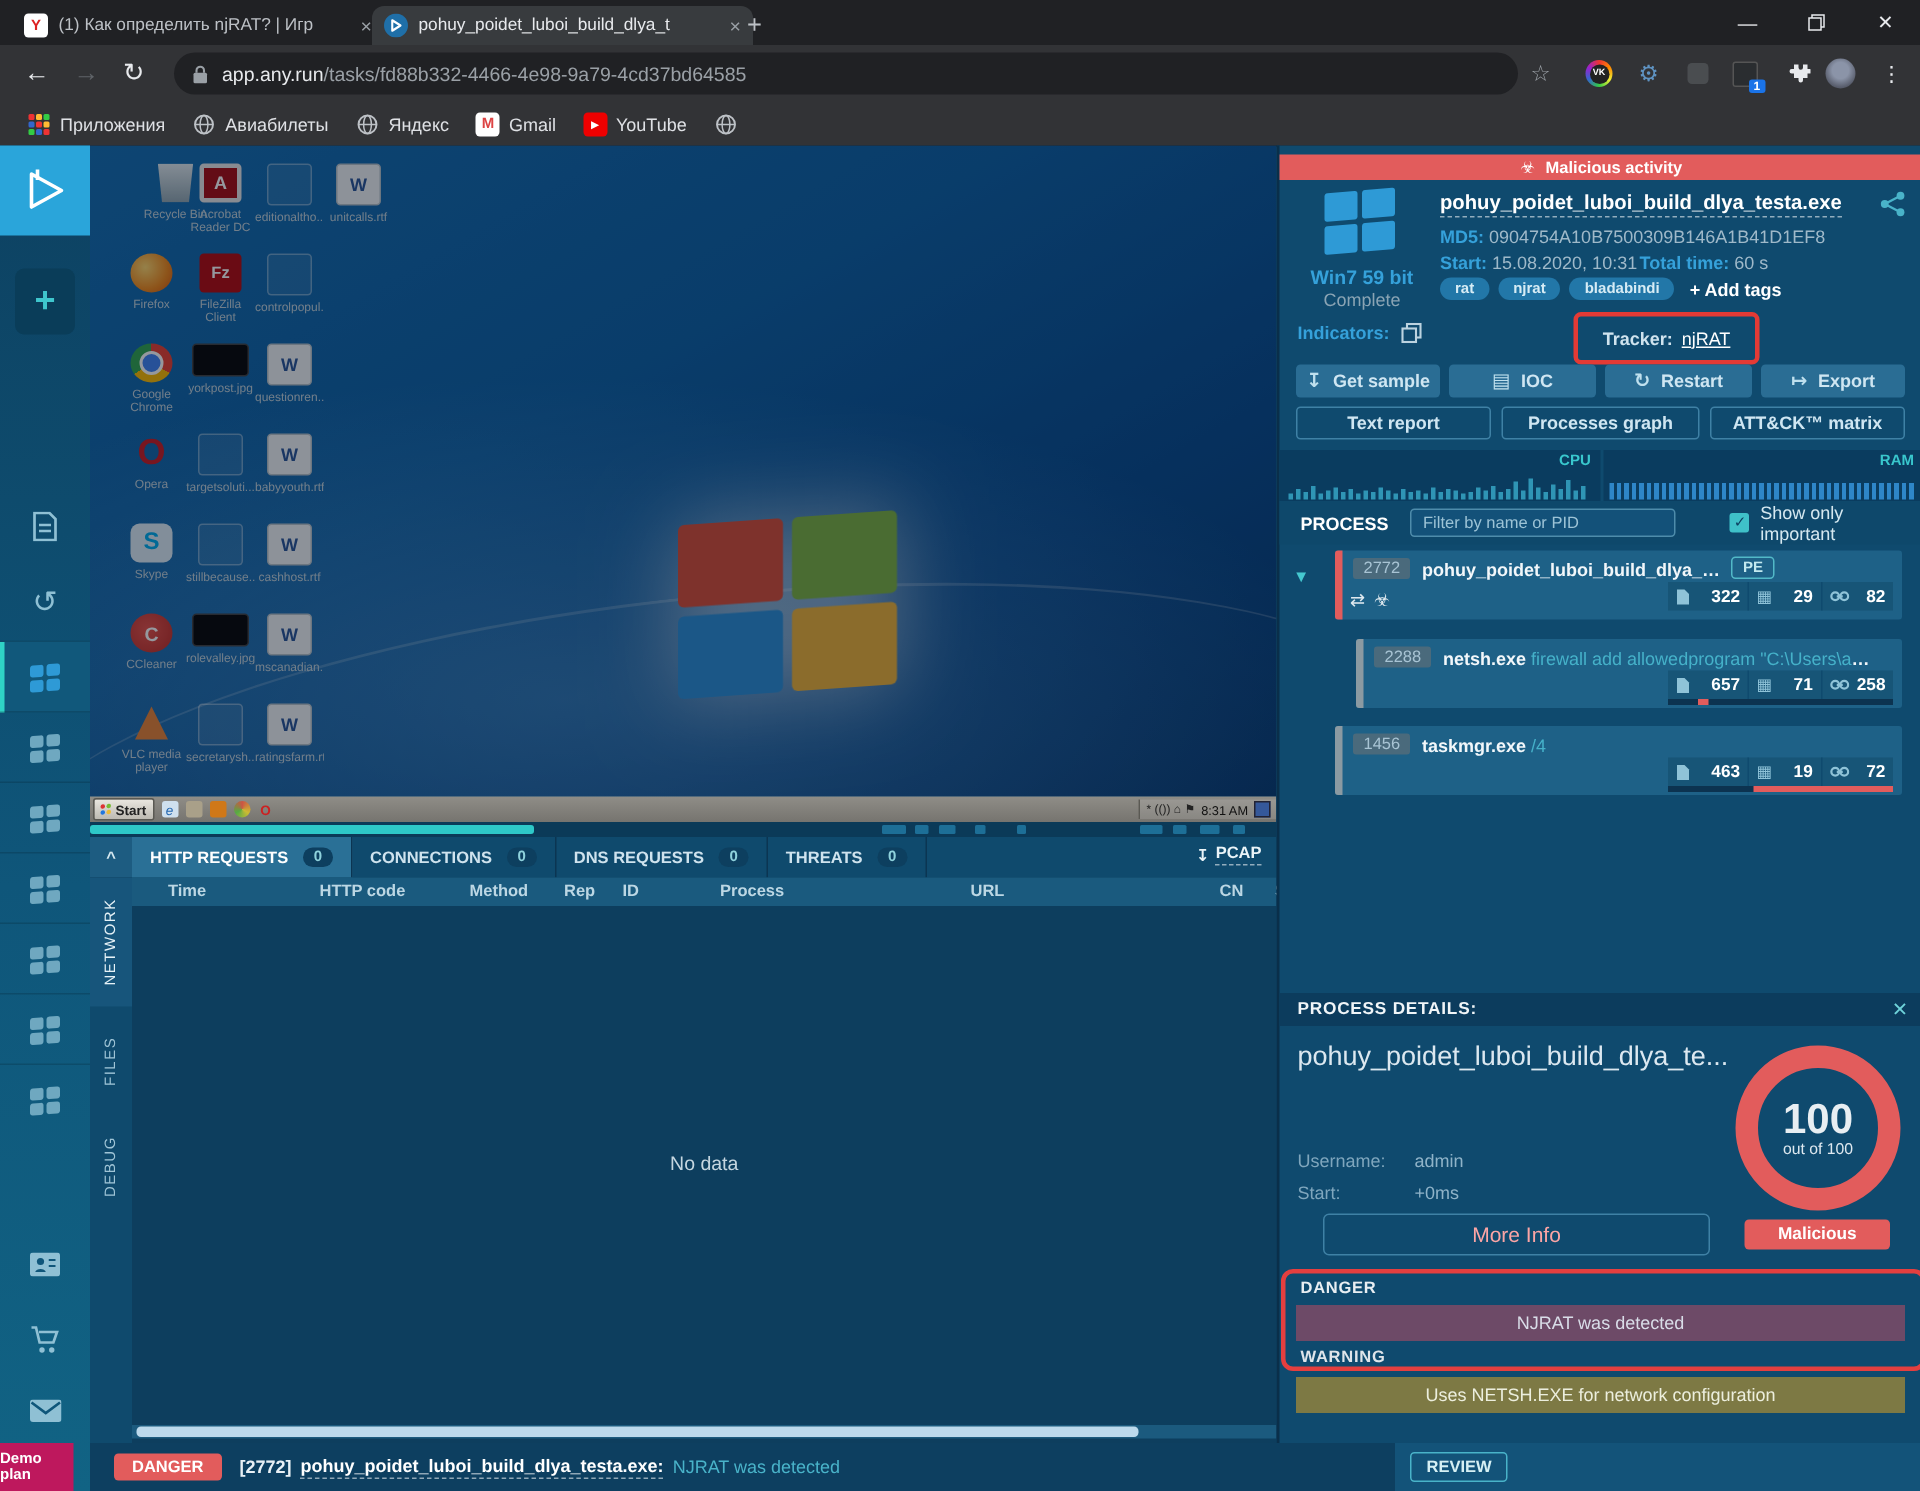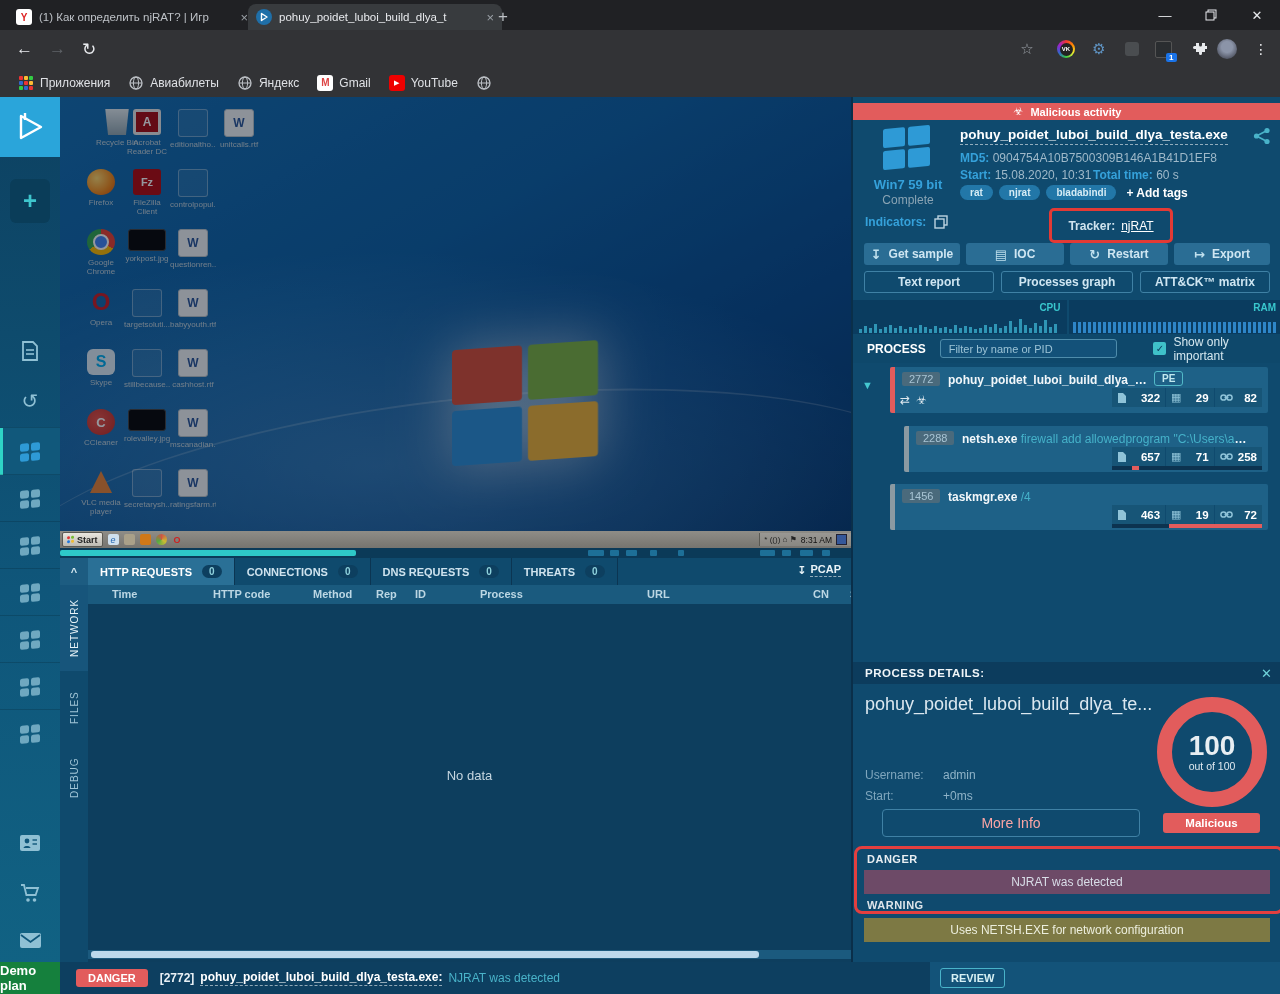--- a/index.html
+++ b/index.html
@@ -32,21 +32,21 @@
   #appsgrid{display:grid;grid-template-columns:repeat(3,4px);grid-gap:1px;}
   #appsgrid i{width:4px;height:4px;border-radius:1px;}
 
   
   #sidebar{left:0;top:97px;width:60px;height:897px;background:linear-gradient(180deg,#0d4161 0%,#0f567a 55%,#116384 100%);}
   #logo-tile{left:0;top:0;width:60px;height:60px;background:#2aa5da;display:flex;align-items:center;justify-content:center;}
   #plus-tile{left:10px;top:82px;width:40px;height:44px;background:#0a3d59;border-radius:6px;display:flex;align-items:center;justify-content:center;color:#3fc6cd;font-size:24px;font-weight:bold;}
   .sb-ic{left:0;width:60px;display:flex;align-items:center;justify-content:center;color:#8fc0d4;}
   .task-tile{left:0;width:60px;height:47px;display:flex;align-items:center;justify-content:center;border-top:1px solid rgba(0,0,0,.15);}
   .task-tile.active{background:#11587b;box-shadow:inset 3px 0 0 #2fd3c6;}
-  #demo-plan{left:0;top:962px;width:60px;height:32px;background:#15803d;color:#fff;font-size:13px;font-weight:bold;display:flex;align-items:center;justify-content:center;}
+  #demo-plan{left:0;top:962px;width:49px;height:32px;background:#be185d;color:#fff;font-size:10px;font-weight:bold;display:flex;align-items:center;justify-content:center;}
 
   
   #vm{left:60px;top:97px;width:791px;height:461px;overflow:hidden;}
   #wallpaper{left:0;top:0;width:791px;height:434px;
     background:
       radial-gradient(120% 90% at 40% 85%, rgba(120,190,240,.35), rgba(0,0,0,0) 55%),
       linear-gradient(150deg,#1670b4 0%,#0f62a6 40%,#0a4d90 70%,#083c74 100%);}
   .swoosh{left:-60px;top:300px;width:950px;height:260px;border-radius:50%;border-top:2px solid rgba(255,255,255,.18);transform:rotate(-6deg);}
   #winflag{left:392px;top:248px;width:150px;height:120px;display:grid;grid-template-columns:70px 70px;grid-template-rows:55px 55px;grid-gap:6px;transform:skewY(-4deg);filter:drop-shadow(0 0 28px rgba(255,255,255,.55));}
   #winflag i{border-radius:4px;}
@@ -209,20 +209,28 @@
         </svg>
     </div>
     <div class="winctl ab" style="left:1234px;">✕</div>
   </div>
 
   <div id="toolbar" class="ab">
     <span class="navbtn">←</span>
     <span class="navbtn dim">→</span>
     <span class="navbtn">↻</span>
   </div>
+  <div id="omnibox" class="ab">
+    <svg width="11" height="13" viewBox="0 0 11 13" style="margin-right:9px;">
+        <rect x="1" y="5.5" width="9" height="7" rx="1" fill="#9aa0a6"></rect>
+        <path d="M3 5.5V4a2.5 2.5 0 0 1 5 0v1.5" fill="none" stroke="#9aa0a6" stroke-width="1.4"></path>
+      </svg>
+    <span class="dom">app.any.run</span>
+      <span class="path">/tasks/fd88b332-4466-4e98-9a79-4cd37bd64585</span>
+  </div>
   <div class="extic ab" style="left:1016px;color:#9aa0a6;font-size:15px;">☆</div>
   <div class="extic ab" style="left:1055px;">
     <span style="width:18px;height:18px;border-radius:50%;background:conic-gradient(#e33,#f80,#ee3,#3c4,#36c,#92c,#e33);display:flex;align-items:center;justify-content:center;">
         <span style="width:13px;height:13px;border-radius:50%;background:#222;color:#fff;font-size:6px;font-weight:bold;display:flex;align-items:center;justify-content:center;">VK</span>
       </span>
   </div>
   <div class="extic ab" style="left:1088px;color:#5f93c2;font-size:15px;">⚙</div>
   <div class="extic ab" style="left:1121px;">
       <span style="width:14px;height:14px;border-radius:3px;background:#4a4d50;"></span>
     </div>

